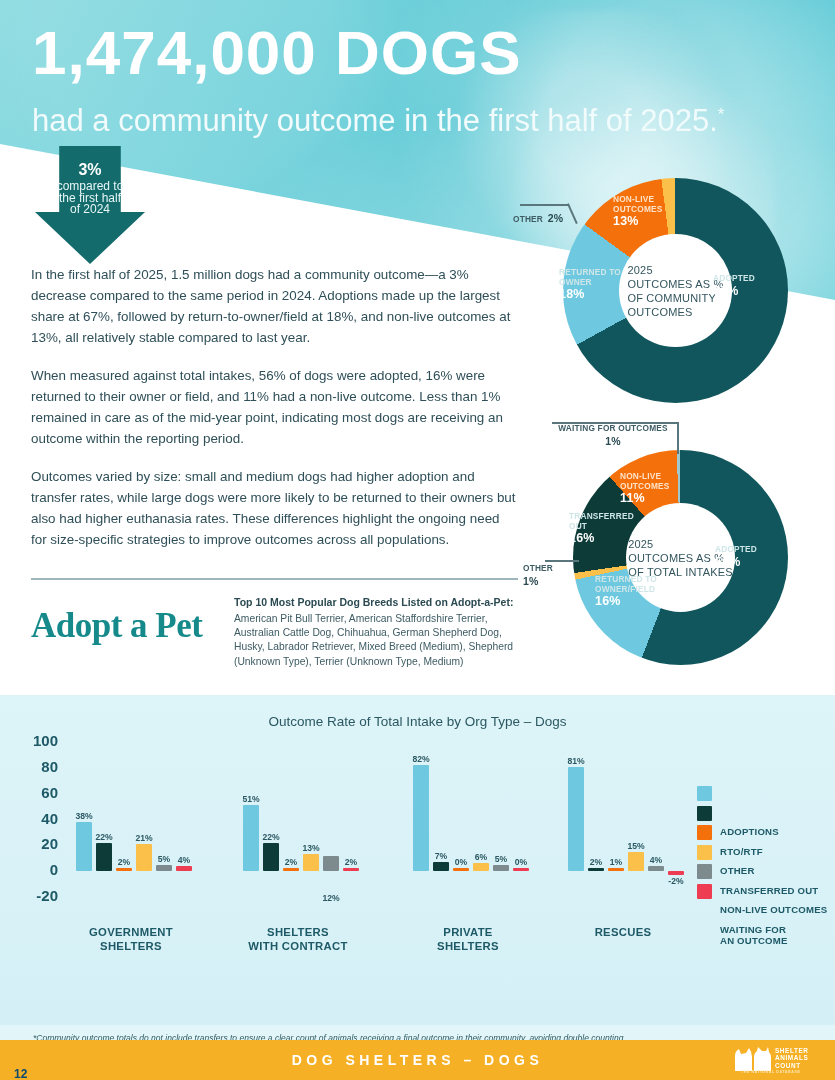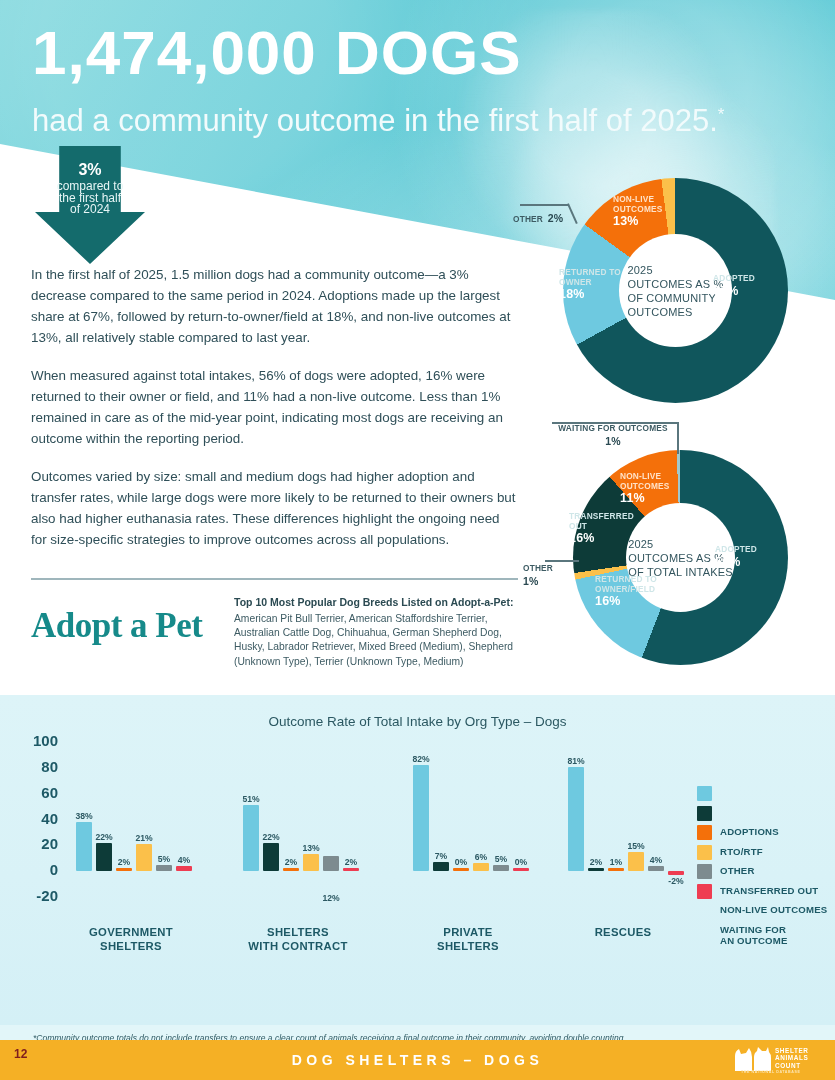--- a/index.html
+++ b/index.html
@@ -143,21 +143,21 @@
   
   .notes{position:absolute;left:0;top:1025px;width:835px;height:55px;background:#e2f6f9;}
   .note{
     position:absolute;left:33px;width:770px;
     font-size:8.5px;line-height:11.5px;font-style:italic;color:#2f5a63;
   }
 
   
   .footer{position:absolute;left:0;top:1040px;width:835px;height:40px;background:#f5b025;}
   .pagenum{
-    position:absolute;left:14px;top:7px;font-size:12px;font-weight:bold;color:#7f1d1d;
+    position:absolute;left:14px;top:27px;font-size:12px;font-weight:bold;color:#0c4a6e;
   }
   .footer-title{
     position:absolute;left:0;top:12px;width:835px;text-align:center;
     font-size:14px;font-weight:bold;color:#ffffff;letter-spacing:4.5px;
   }
   .footer-logo{position:absolute;right:8px;top:5px;width:96px;height:30px;}
   .logo-text{
     position:absolute;left:44px;top:2px;width:56px;
     font-size:6.4px;font-weight:bold;line-height:7.4px;color:#ffffff;letter-spacing:.6px;
   }

